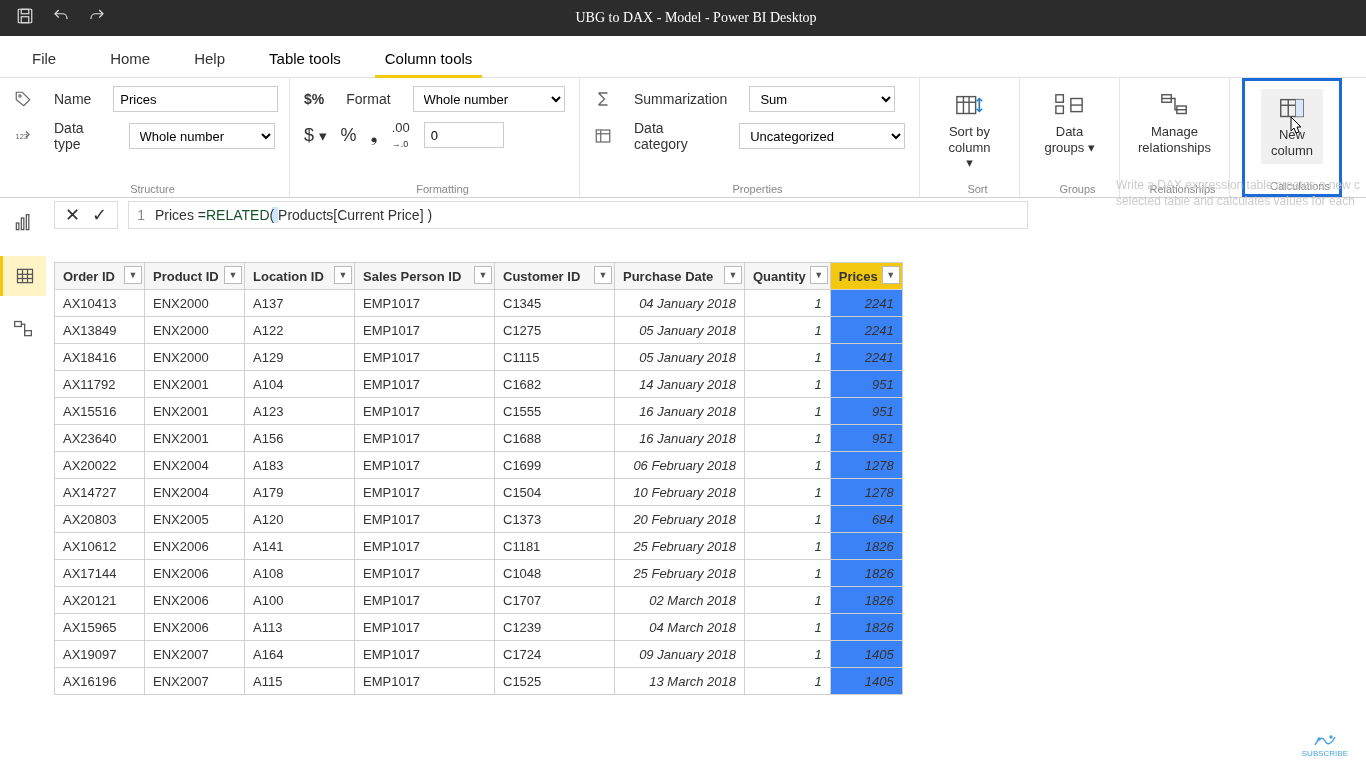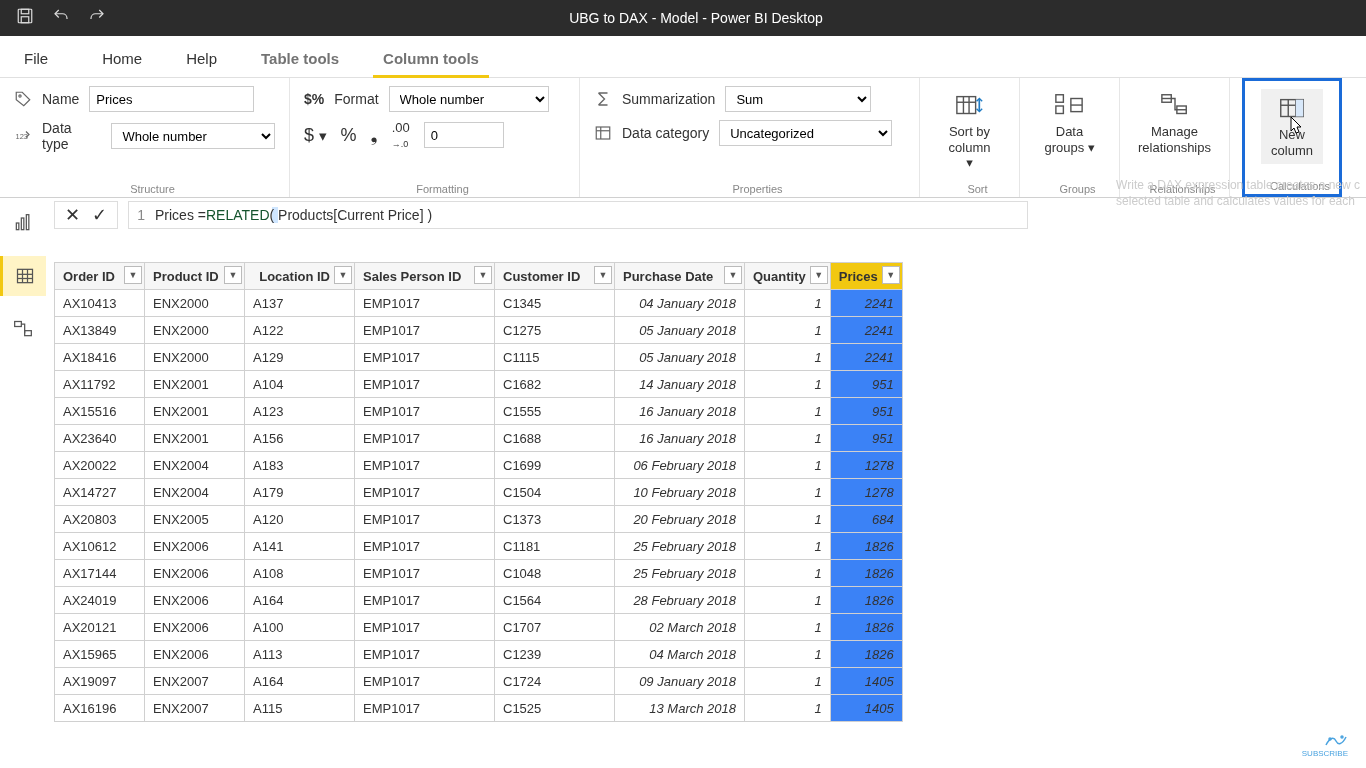--- a/index.html
+++ b/index.html
@@ -2,34 +2,34 @@
 <html><head>
 <meta charset="utf-8">
 <style>
 * { box-sizing: border-box; margin: 0; padding: 0; font-family: "Segoe UI", Arial, sans-serif; }
 body { width: 1366px; height: 768px; overflow: hidden; background: #fff; color: #333; }
 
 
 .titlebar { height: 36px; background: #2c2c2c; display: flex; align-items: center; color: #fff; }
 .titlebar .qat { display: flex; align-items: center; gap: 18px; padding-left: 16px; }
 .titlebar .qat svg { width: 18px; height: 18px; fill: none; stroke: #ddd; stroke-width: 1.6; }
-.titlebar .title { flex: 1; text-align: center; font-size: 14px; padding-right: 80px; }
+.titlebar .title { flex: 1; text-align: center; font-size: 14px; padding-right: 80px; font-family: Liberation Serif, serif; }
 
 
 .ribbon-tabs { height: 42px; display: flex; align-items: flex-end; border-bottom: 1px solid #e0e0e0; }
 .ribbon-tabs .tab { padding: 10px 22px 10px; font-size: 15px; cursor: pointer; position: relative; }
-.ribbon-tabs .tab.file { padding-left: 24px; padding-right: 32px; }
-.ribbon-tabs .tab.yellow { color: #737373; font-weight: bold; }
+.ribbon-tabs .tab.file { padding-left: 32px; padding-right: 32px; }
+.ribbon-tabs .tab.yellow { color: #000000; }
 .ribbon-tabs .tab.active::after { content: ""; position: absolute; left: 12px; right: 12px; bottom: -1px; height: 3px; background: #f2c811; }
 
 
 .ribbon { height: 120px; border-bottom: 1px solid #d0d0d0; display: flex; position: relative; }
 .ribbon .group { border-right: 1px solid #e6e6e6; padding: 8px 14px 22px; display: flex; flex-direction: column; justify-content: space-between; position: relative; }
 .ribbon .group .group-label { position: absolute; bottom: 2px; left: 16px; right: 0; text-align: center; font-size: 11px; color: #888; }
-.ribbon .row { display: flex; align-items: center; gap: 10px; margin-bottom: 8px; }
+.ribbon .row { display: flex; align-items: center; gap: 22px; margin-bottom: 8px; }
 .ribbon .lbl { font-size: 14px; }
 .ribbon input, .ribbon select { border: 1px solid #ccc; font-size: 13px; padding: 4px 6px; height: 26px; background:#fff; }
 .ribbon .icon-sm { width: 18px; height: 18px; flex-shrink: 0; }
 .ribbon .icon-btn { display: flex; flex-direction: column; align-items: center; gap: 4px; padding: 6px 10px; font-size: 13px; text-align: center; line-height: 1.2; cursor: pointer; }
 .ribbon .icon-btn svg { width: 30px; height: 28px; }
 .ribbon .fmt-icons { display:flex; gap:14px; align-items:center; font-size:18px; font-weight:400; color:#333;}
 .ribbon .highlight-box { border: 3px solid #1a6bd8; margin-left: 12px; }
 
 .tooltip-ghost { position:absolute; top:100px; right:6px; font-size:12px; color:#ccc; white-space:nowrap; line-height:1.3; text-align:left; pointer-events:none; }
 
@@ -51,21 +51,21 @@
 .table-container { position:absolute; left:54px; top:262px; right:0; bottom:0; overflow:hidden; }
 table.data { border-collapse:collapse; font-size:13px; }
 table.data th, table.data td { border:1px solid #d0d0d0; padding:4px 8px; height:27px; white-space:nowrap; }
 table.data th { background:#f6f6f6; text-align:left; font-weight:600; position:relative; padding-right:24px; }
 table.data th.sel { background:#f2c811; }
 table.data td.sel { background:#3b82f6; }
 table.data th .drop { position:absolute; right:2px; top:3px; width:18px; height:18px; border:1px solid #bbb; display:flex; align-items:center; justify-content:center; font-size:9px; color:#555; background:#fff; }
 table.data td.num { text-align:right; font-style:italic; }
 table.data td.date { text-align:right; font-style:italic; }
 
-.subscribe { position:absolute; right:18px; bottom:10px; font-size:8px; color:#4aa3e0; text-align:right; }
+.subscribe { position:absolute; right:18px; bottom:10px; font-size:8px; color:#4aa3e0; text-align:center; }
 .subscribe svg { width:24px; height:16px; stroke:#4aa3e0; fill:none; stroke-width:1.5;}
 </style>
 </head>
 <body>
 
 <div class="titlebar">
   <div class="qat">
     <span><svg viewBox="0 0 24 24">
           <rect x="3" y="3" width="18" height="18" rx="1"></rect>
           <rect x="7" y="3" width="10" height="6"></rect>
@@ -259,21 +259,21 @@
       </svg>
     </div>
 </div>
 
 <div class="table-container">
   <table class="data">
     <thead>
         <tr id="thead-row">
           <th style="min-width: 90px;">Order ID<span class="drop">▼</span></th>
           <th style="min-width: 100px;">Product ID<span class="drop">▼</span></th>
-          <th style="min-width: 110px; text-align: right;">Location ID<span class="drop">▼</span></th>
+          <th style="min-width: 110px;">Location ID<span class="drop">▼</span></th>
           <th style="min-width: 140px;">Sales Person ID<span class="drop">▼</span></th>
           <th style="min-width: 120px;">Customer ID<span class="drop">▼</span></th>
           <th style="min-width: 130px;">Purchase Date<span class="drop">▼</span></th>
           <th style="min-width: 80px;">Quantity<span class="drop">▼</span></th>
           <th class="sel" style="min-width: 70px;">Prices<span class="drop">▼</span></th>
         </tr>
       </thead>
     <tbody id="tbody">
         <tr>
           <td>AX10413</td>
@@ -375,30 +375,20 @@
           <td class="num">1</td>
           <td class="num sel">1826</td>
         </tr>
         <tr>
           <td>AX17144</td>
           <td>ENX2006</td>
           <td>A108</td>
           <td>EMP1017</td>
           <td>C1048</td>
           <td class="date">25 February 2018</td>
-          <td class="num">1</td>
-          <td class="num sel">1826</td>
-        </tr>
-        <tr>
-          <td>AX24019</td>
-          <td>ENX2006</td>
-          <td>A164</td>
-          <td>EMP1017</td>
-          <td>C1564</td>
-          <td class="date">28 February 2018</td>
           <td class="num">1</td>
           <td class="num sel">1826</td>
         </tr>
         <tr>
           <td>AX20121</td>
           <td>ENX2006</td>
           <td>A100</td>
           <td>EMP1017</td>
           <td>C1707</td>
           <td class="date">02 March 2018</td>

